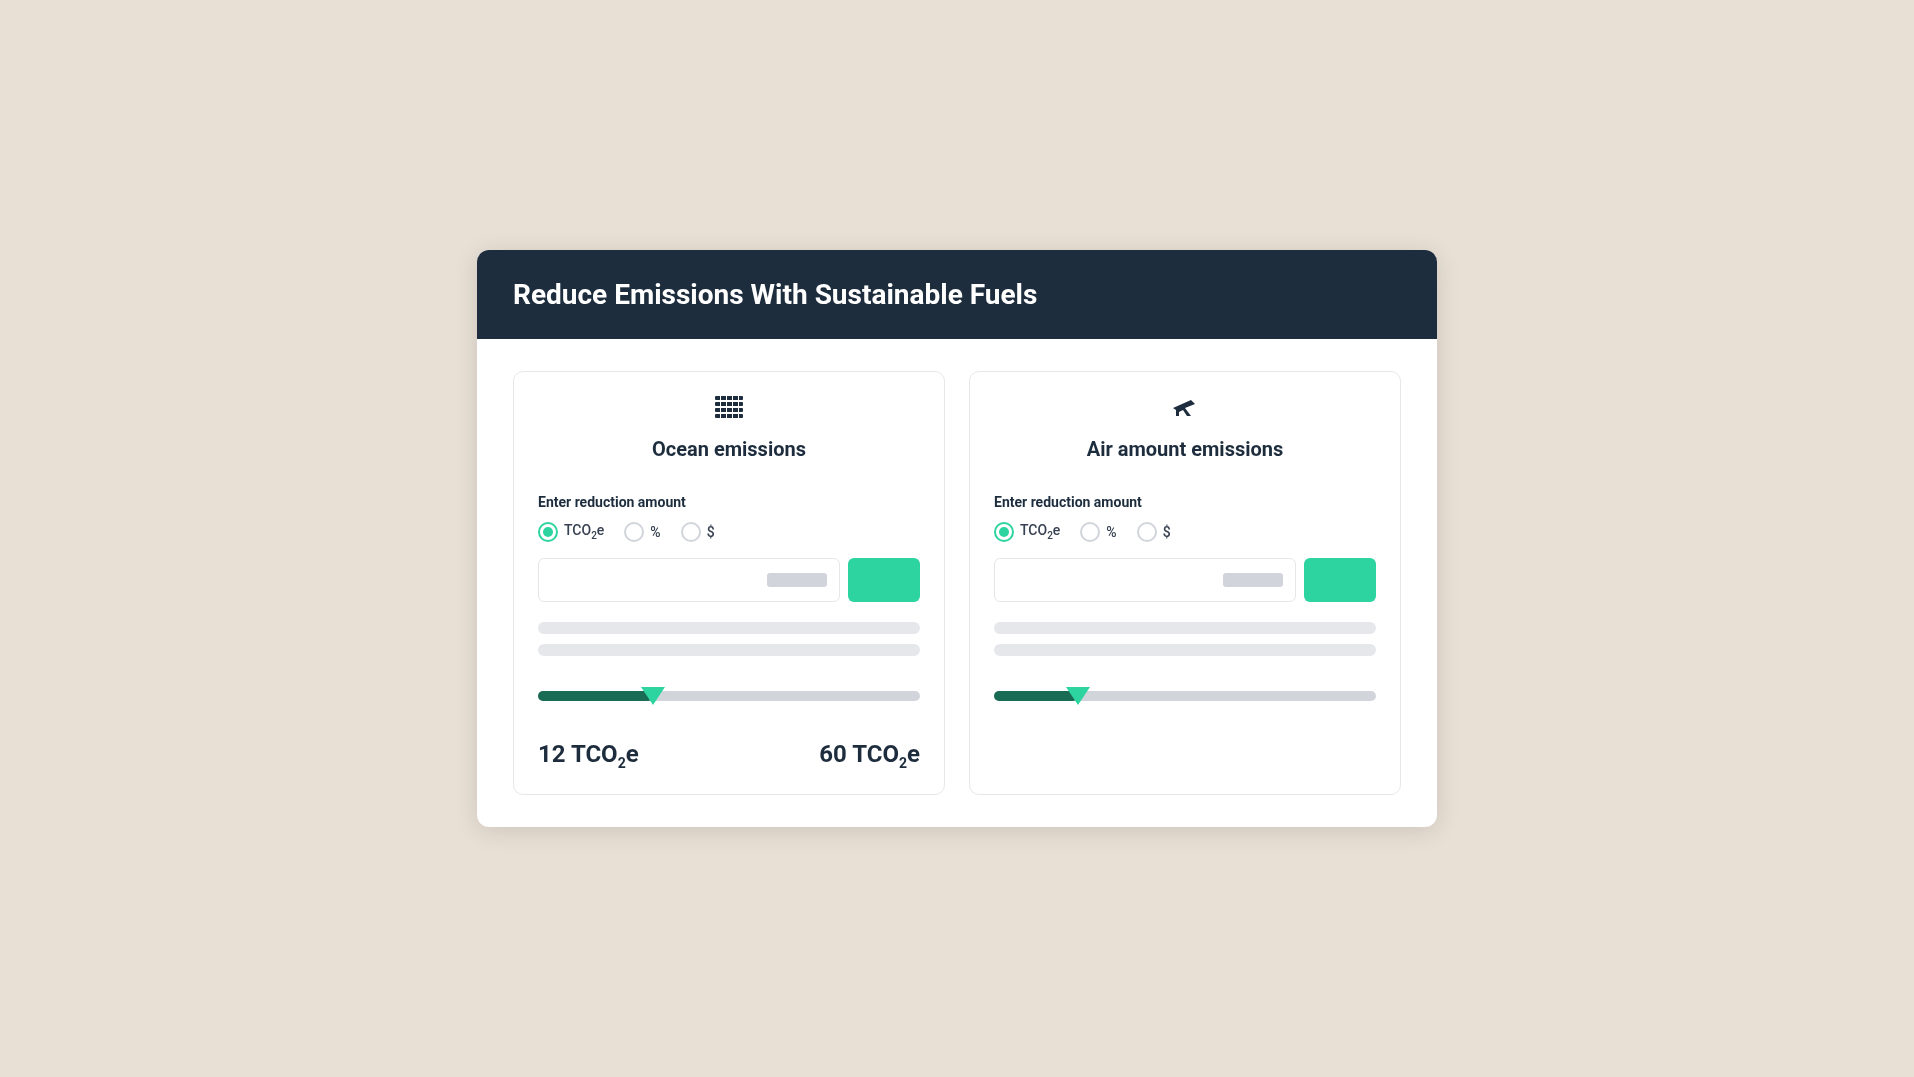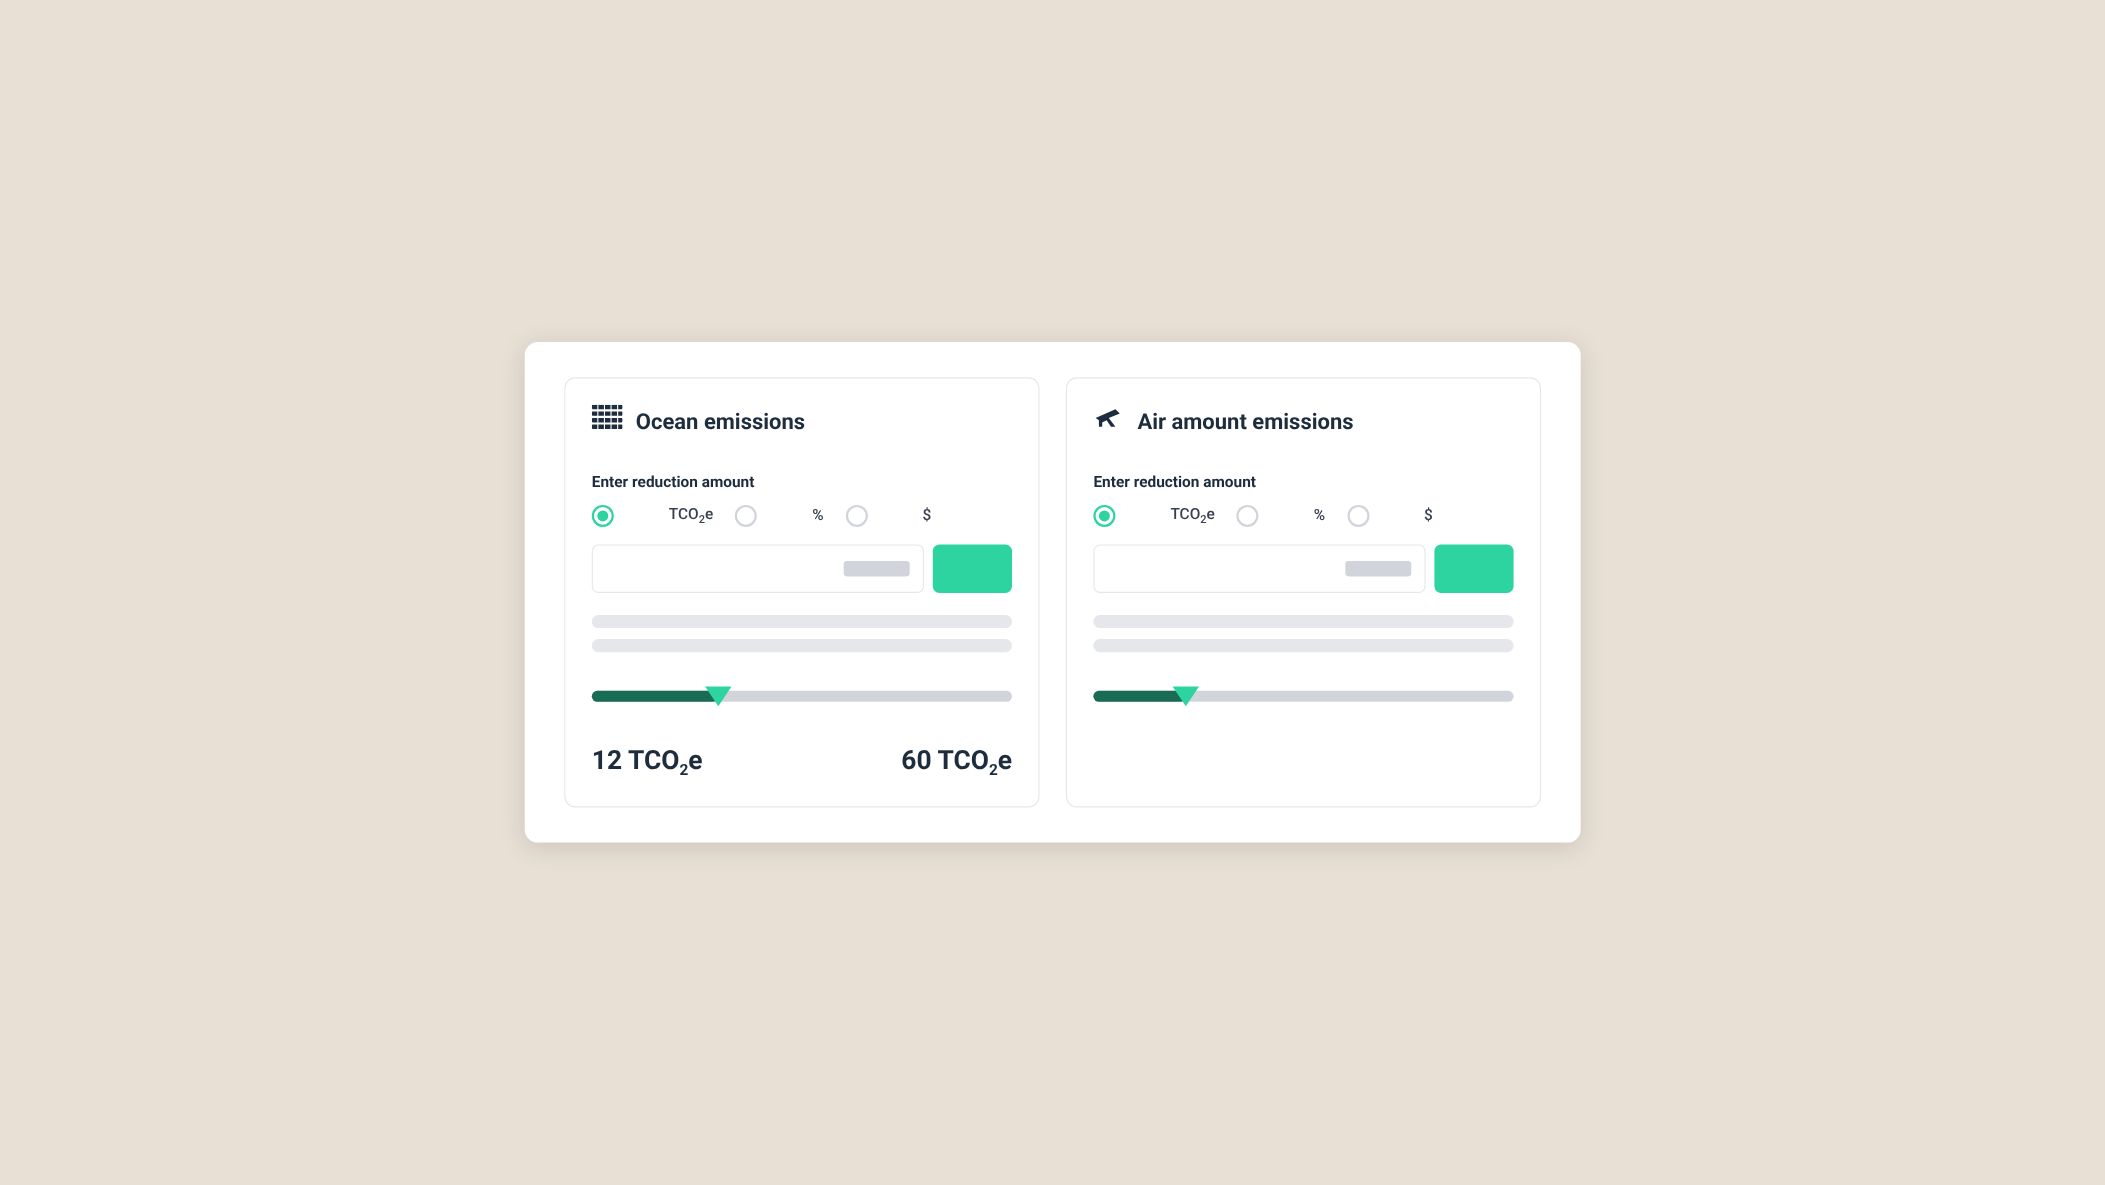--- a/index.html
+++ b/index.html
@@ -49,20 +49,21 @@
       border: 1px solid #e5e7eb;
       border-radius: 10px;
       padding: 24px;
     }
 
     .panel-header {
       display: flex;
       align-items: center;
       gap: 12px;
       margin-bottom: 24px;
+      flex-direction: column;
     }
 
     .panel-icon {
       color: #1e2d3d;
       font-size: 22px;
     }
 
     .panel-title {
       font-size: 20px;
       font-weight: 700;
@@ -111,21 +112,20 @@
       width: 10px;
       height: 10px;
       border-radius: 50%;
       background: #2dd4a0;
     }
 
     .radio-label {
       font-size: 14px;
       color: #374151;
       font-weight: 500;
-      margin-left: 44px;
     }
 
     .sub-label {
       font-size: 10px;
       vertical-align: sub;
     }
 
     .input-row {
       display: flex;
       gap: 8px;
@@ -236,20 +236,23 @@
 
     
     .air-icon {
       font-size: 22px;
     }
   </style>
 </head>
 <body>
 
 <div class="main-card">
+  <div class="card-header">
+    <h1 class="card-header-title">Reduce Emissions With Sustainable Fuels</h1>
+  </div>
 
   <div class="card-body">
 
     <div class="emissions-panel">
       <div class="panel-header">
         <span class="panel-icon ocean-icon">
           <svg width="28" height="24" viewBox="0 0 28 24" fill="none">
             <rect x="0" y="0" width="28" height="4" rx="1" fill="#1e2d3d"></rect>
             <rect x="0" y="6" width="28" height="4" rx="1" fill="#1e2d3d"></rect>
             <rect x="0" y="12" width="28" height="4" rx="1" fill="#1e2d3d"></rect>

